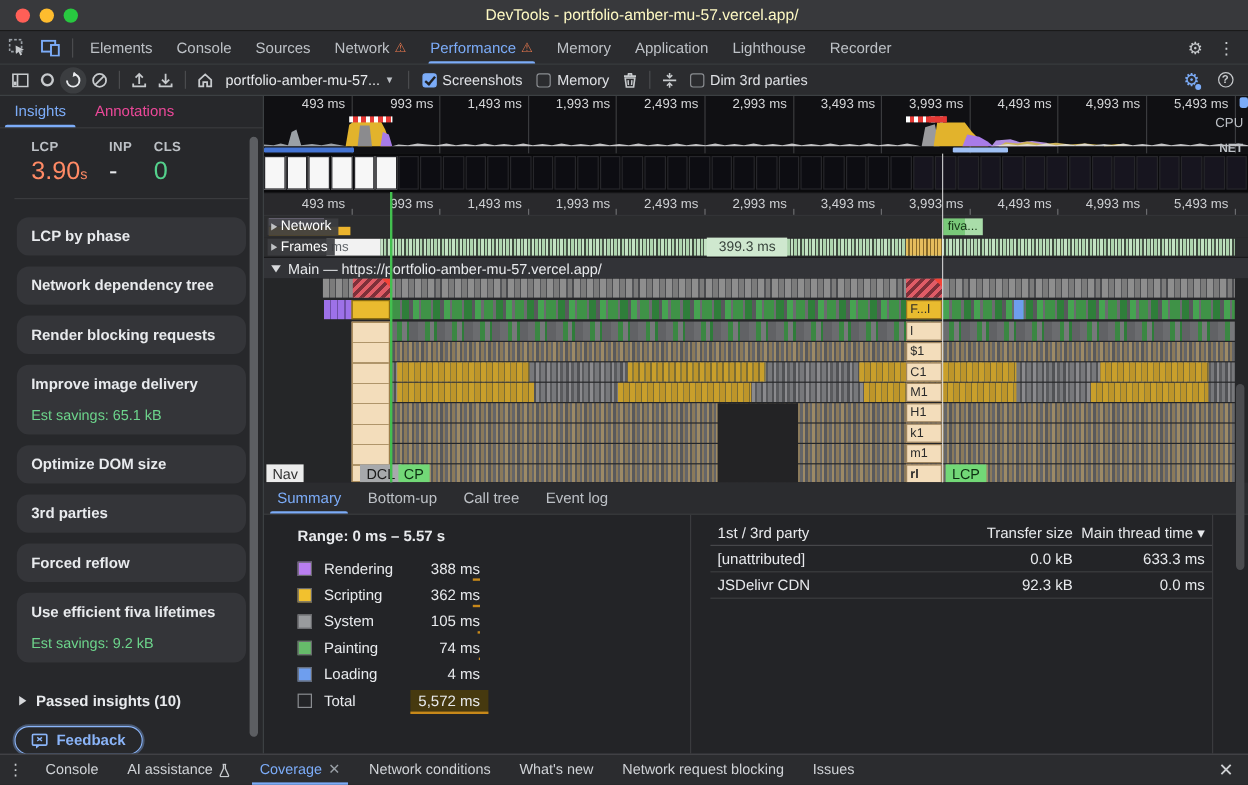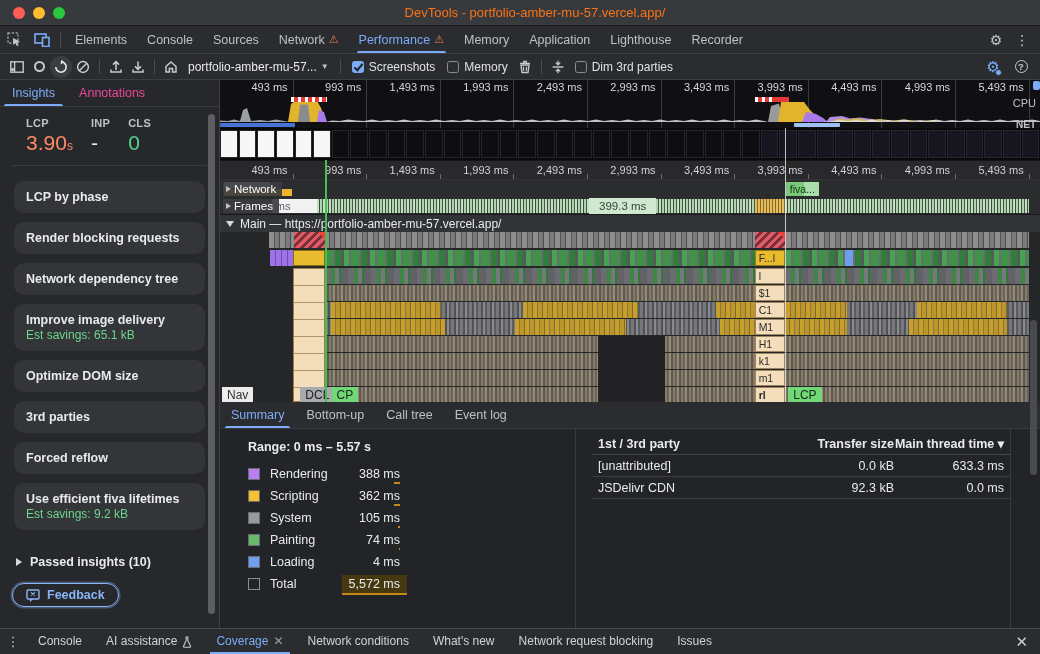--- a/index.html
+++ b/index.html
@@ -3,21 +3,21 @@
 <meta charset="utf-8">
 <style>
   * { margin:0; padding:0; box-sizing:border-box; }
   html,body { width:1040px; height:654px; overflow:hidden; background:#202124;
     font-family:"Liberation Sans", sans-serif; color:#e8eaed; }
   
   .titlebar { position:absolute; left:0; top:0; width:1040px; height:26px; background:#38393c;
     border-bottom:1px solid #1a1a1a; }
   .tl { position:absolute; top:7px; width:12px; height:12px; border-radius:50%; }
   .titlebar .title { position:absolute; left:0; right:0; top:0; line-height:26px; text-align:center;
-    font-size:13px; color:#f97316;padding-left:30px; }
+    font-size:13px; color:#fef9c3;padding-left:30px; }
   
   .tabbar { position:absolute; left:0; top:26px; width:1040px; height:28px; background:#2b2c2f;
     border-bottom:1px solid #3c4043; display:flex; align-items:stretch; }
   .tb-icon { width:28px; display:flex; align-items:center; justify-content:center; }
   .tb-sep { width:1px; height:16px; background:#4a4b4e; align-self:center; margin:0 4px; }
   .tabbar-tabs { display:flex; }
   .main-tab { position:relative; display:flex; align-items:center; gap:4px; padding:0 10px;
     font-size:12.5px; color:#bdc1c6; cursor:default; white-space:nowrap; }
   .main-tab.selected { color:#7cacf8; }
   .main-tab.selected::after { content:""; position:absolute; left:8px; right:8px; bottom:0;
@@ -55,21 +55,21 @@
     background:#7cacf8; border-radius:2px 2px 0 0; }
   .metrics { display:flex; padding:10px 0 8px 26px; }
   .metric { margin-right:18px; }
   .metric .m-label { font-size:11px; font-weight:bold; color:#bdc1c6; letter-spacing:.3px; }
   .metric .m-value { font-size:21px; margin-top:2px; }
   .m-unit { font-size:12px; }
   .side-divider { height:1px; background:#3a3b3e; margin:2px 12px 0 12px; }
   .cards { padding:6px 0; }
   .card { background:#343539; border-radius:10px; margin:9px 14px; padding:9px 12px; }
   .card .c-label { font-size:12.5px; font-weight:bold; color:#e8eaed; }
-  .card .c-savings { font-size:12px; color:#6dd58c; margin-top:1px; }
+  .card .c-savings { font-size:12px; color:#6dd58c; margin-top:12px; }
   .passed { display:flex; align-items:center; gap:8px; margin:10px 14px 0 16px; font-size:12.5px;
     font-weight:bold; color:#e8eaed; }
   .tri-r { width:0; height:0; border-left:6px solid #d7d9dc; border-top:4px solid transparent;
     border-bottom:4px solid transparent; }
   .feedback { display:inline-flex; align-items:center; gap:7px; margin:14px 0 0 12px; padding:4px 13px;
     border:1px solid #8ab4f8; border-radius:15px; color:#8ab4f8; font-size:12.5px; font-weight:bold;
     box-shadow:0 0 0 1.5px rgba(138,180,248,.35); }
   .side-scroll { position:absolute; right:4px; top:34px; width:7px; height:500px; background:#5c5e62;
     border-radius:4px; }
   
@@ -158,21 +158,21 @@
   .legend { position:absolute; left:28px; top:34px; width:152px; }
   .legend-row { display:flex; align-items:center; height:22px; }
   .swatch { width:12px; height:12px; border:1px solid #6a6b6e; margin-right:10px; }
   .legend-row .l-label { font-size:12.5px; color:#e8eaed; }
   .legend-row .l-value { margin-left:auto; font-size:12.5px; color:#e8eaed; position:relative; }
   .l-tick { position:absolute; right:0; bottom:-3px; height:2px; background:#c7881a; }
   .total-cell { background:#46390f; border-bottom:2px solid #c7881a; padding:2px 7px; margin-right:-7px; }
   .vdivider { position:absolute; left:355px; top:0; bottom:0; width:1px; background:#3a3b3e; }
   .ptable { position:absolute; left:372px; top:4px; width:418px; font-size:12.5px; }
   .prow { display:flex; align-items:center; height:22px; border-bottom:1px solid #3c3d40; padding:0 6px; }
-  .prow.head { font-weight:bold; border-bottom:1px solid #46474a; }
+  .prow.head { font-weight:normal; border-bottom:1px solid #46474a; }
   .p-name { flex:1; display:flex; align-items:center; gap:7px; }
   .p-transfer { width:115px; text-align:right; }
   .p-time { width:110px; text-align:right; }
   .badge { background:#155a96; color:#cfe6fa; font-size:10px; font-weight:bold; padding:1px 5px;
     border-radius:4px; }
   .table-edge { position:absolute; left:790px; top:0; bottom:0; width:1px; background:#3a3b3e; }
   .flame-scroll { position:absolute; right:3px; top:240px; width:7px; height:155px; background:#4a4b4e;
     border-radius:4px; z-index:8; }
   
   .drawer { position:absolute; left:0; top:628px; width:1040px; height:26px; background:#2b2c2f;
@@ -349,24 +349,24 @@
         <div class="m-label">CLS</div>
         <div class="m-value" style="color: rgb(84, 209, 140);">0</div>
       </div>
     </div>
   <div class="side-divider"></div>
   <div class="cards" id="insight-cards">
       <div class="card">
         <div class="c-label">LCP by phase</div>
       </div>
       <div class="card">
+        <div class="c-label">Network dependency tree</div>
+      </div>
+      <div class="card">
         <div class="c-label">Render blocking requests</div>
-      </div>
-      <div class="card">
-        <div class="c-label">Network dependency tree</div>
       </div>
       <div class="card">
         <div class="c-label">Improve image delivery</div>
         <div class="c-savings">Est savings: 65.1 kB</div>
       </div>
       <div class="card">
         <div class="c-label">Optimize DOM size</div>
       </div>
       <div class="card">
         <div class="c-label">3rd parties</div>

